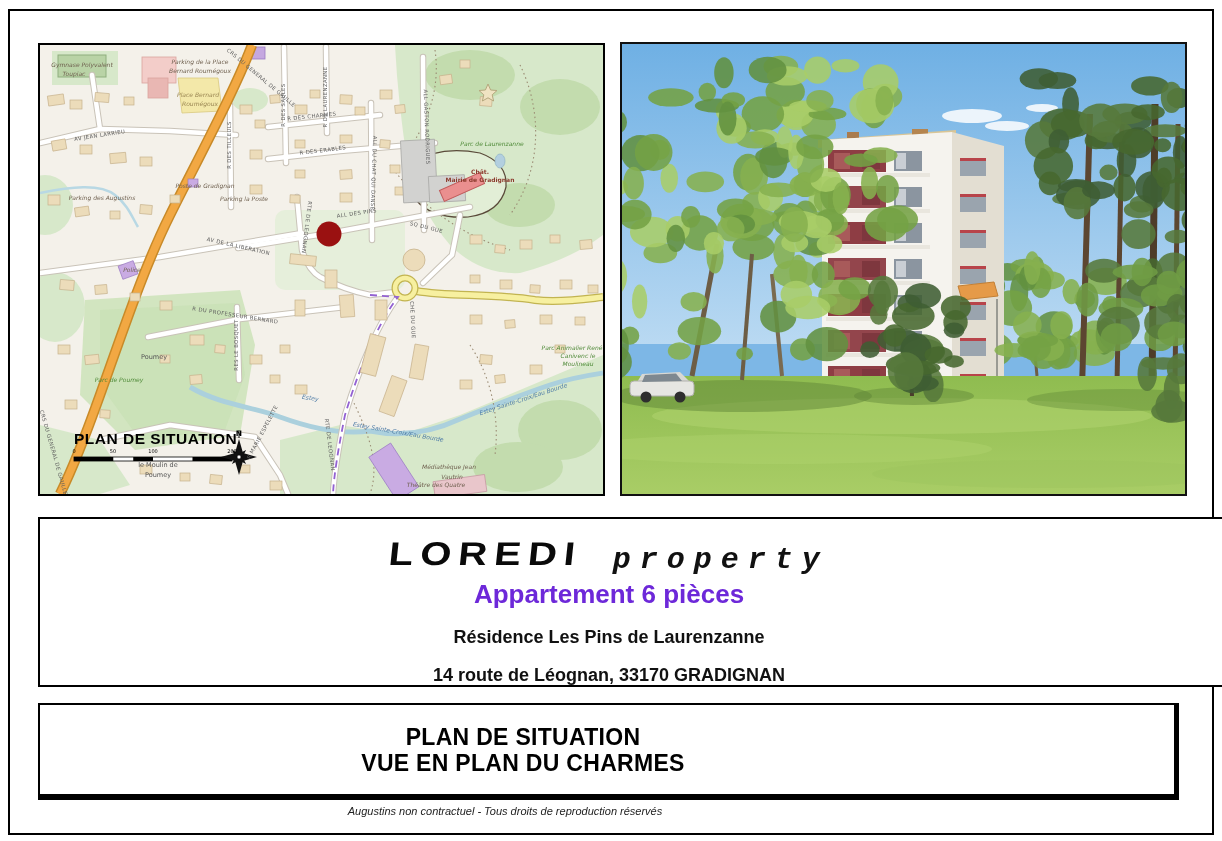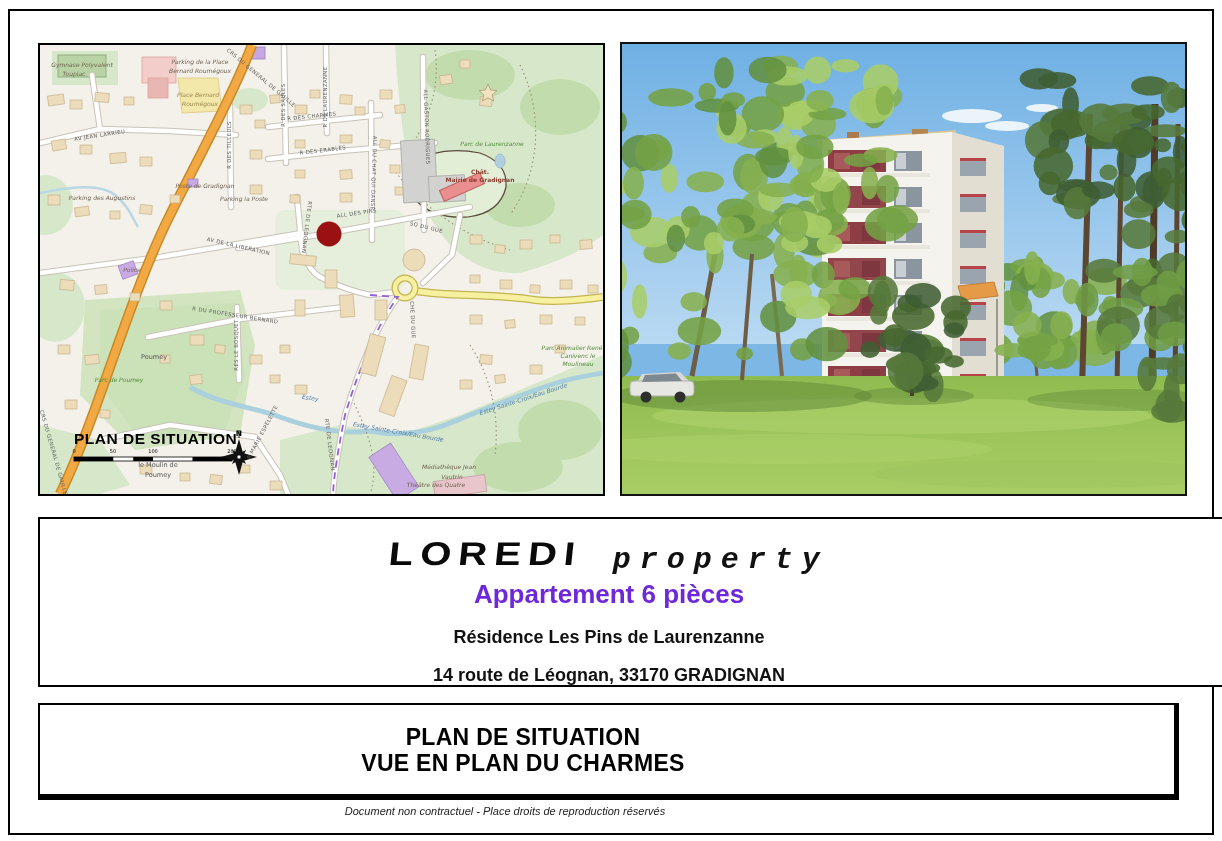--- a/index.html
+++ b/index.html
@@ -736,14 +736,14 @@
     </div>
   </div>
 
   <div class="banner-box">
     <div class="banner-inner">
       <div>PLAN DE SITUATION</div>
       <div>VUE EN PLAN DU CHARMES</div>
     </div>
   </div>
 
-  <div class="footer">Document non contractuel  -  Place droits de reproduction réservés</div>
+  <div class="footer">Augustins non contractuel  -  Tous droits de reproduction réservés</div>
 </div>
 
 </body></html>

